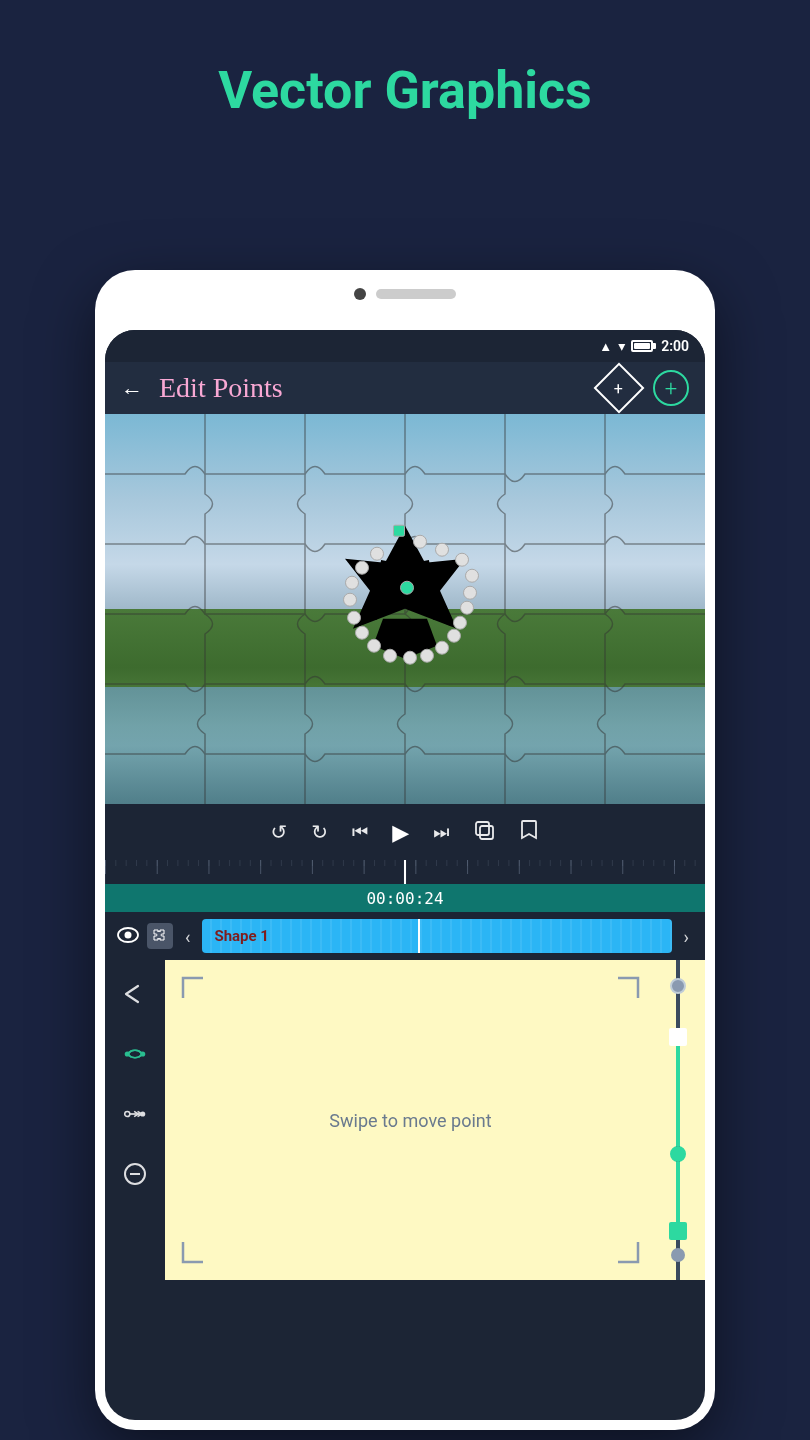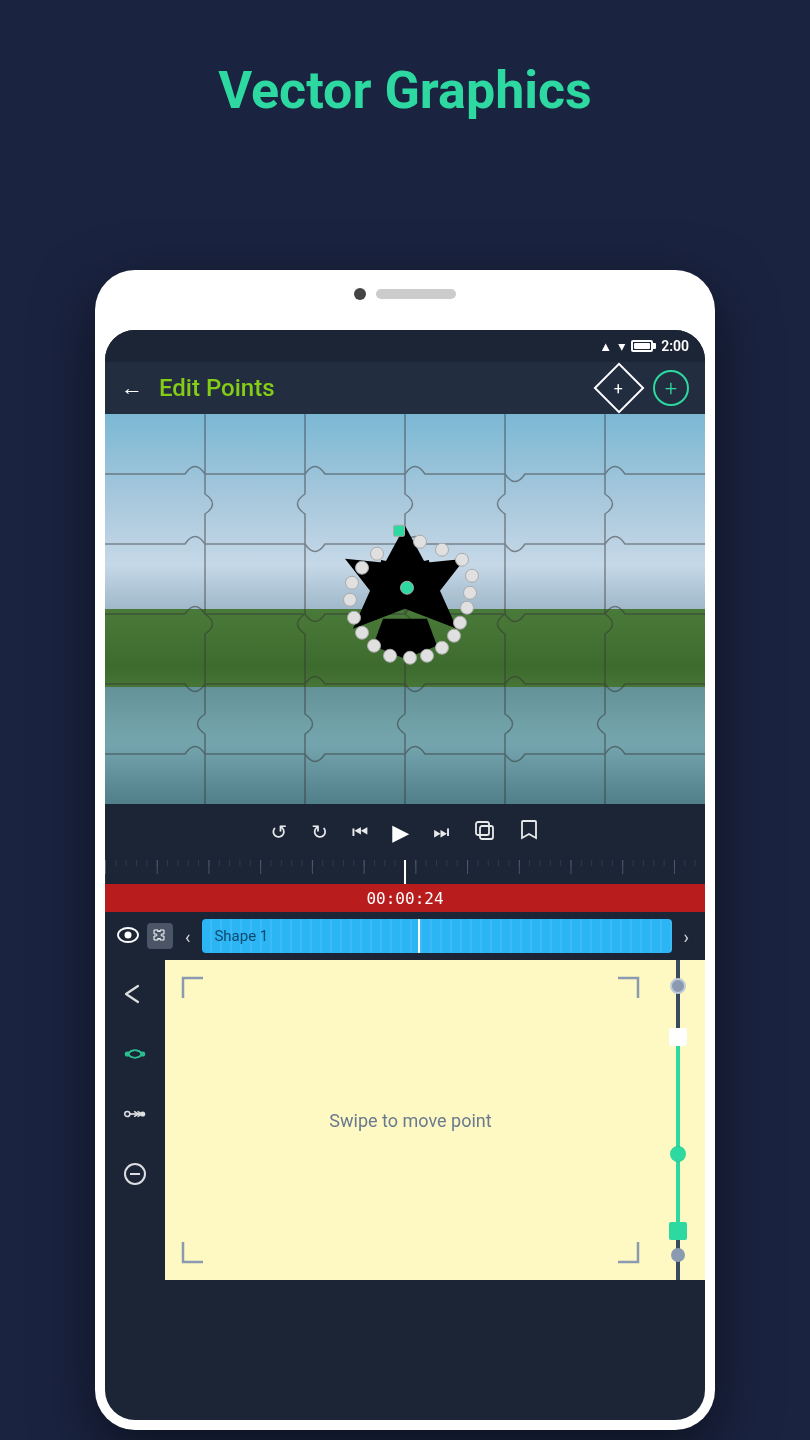--- a/index.html
+++ b/index.html
@@ -153,24 +153,25 @@
       gap: 16px;
     }
 
     .back-arrow {
       color: white;
       font-size: 22px;
       cursor: pointer;
     }
 
     .header-title {
-      color: #84cc16;
-      font-size: 24px;
+      color: #f9a8d4;
+      font-size: 28px;
       font-weight: 500;
       flex: 1;
+      font-family: Liberation Serif, serif;
     }
 
     .header-actions {
       display: flex;
       gap: 16px;
       align-items: center;
     }
 
     .diamond-btn {
       width: 36px;
@@ -299,21 +300,21 @@
     .timeline-ruler {
       height: 24px;
       background: #1c2535;
       position: relative;
       overflow: hidden;
     }
 
     
     .timecode-bar {
       height: 28px;
-      background: #b91c1c;
+      background: #0f766e;
       display: flex;
       align-items: center;
       justify-content: center;
     }
 
     .timecode {
       color: white;
       font-size: 16px;
       font-family: monospace;
     }
@@ -378,23 +379,23 @@
       background: repeating-linear-gradient(
         90deg,
         transparent 0px,
         transparent 8px,
         rgba(255,255,255,0.08) 8px,
         rgba(255,255,255,0.08) 10px
       );
     }
 
     .track-clip-label {
-      color: #0c4a6e;
+      color: #7f1d1d;
       font-size: 15px;
-      font-weight: 400;
+      font-weight: 700;
       z-index: 1;
     }
 
     
     .track-playhead {
       position: absolute;
       left: 46%;
       top: 0;
       width: 2px;
       height: 100%;

